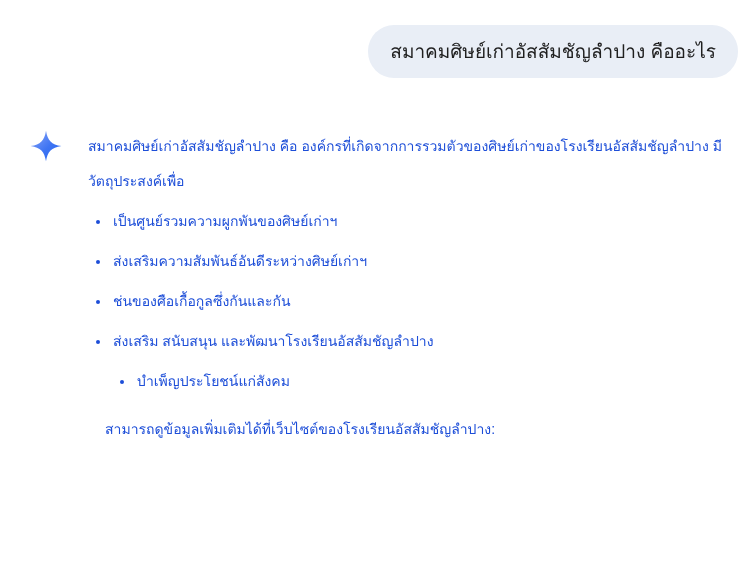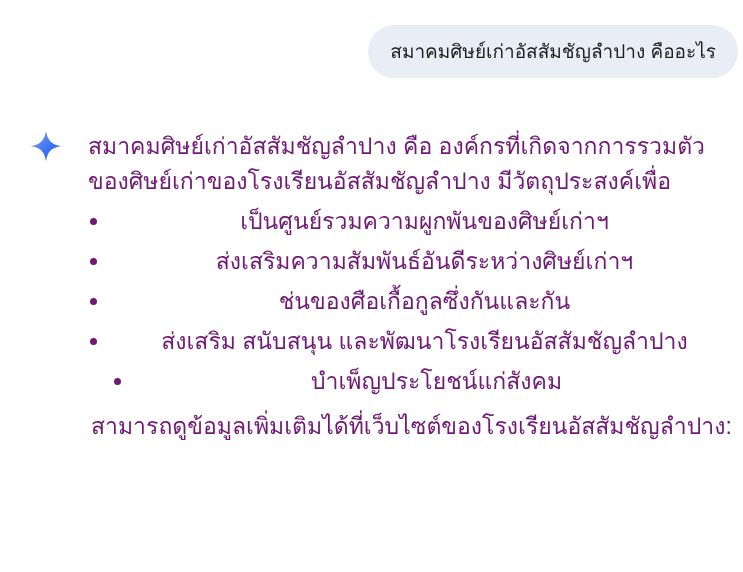--- a/index.html
+++ b/index.html
@@ -44,30 +44,29 @@
   }
   .sparkle {
     width: 32px;
     height: 32px;
     flex-shrink: 0;
     margin-top: 1px;
   }
   .response-body {
     flex: 1;
     margin-left: 26px;
-    font-size: 23px;
-    color: #701a75;
+    font-size: 14px;
+    color: #1d4ed8;
   }
-  .response-body p { margin: 3px; }
+  .response-body p { margin: 17px; }
   .p-intro   { line-height: 35px; margin: 0 0 8px 0 !important; }
   .obj-list  {
     margin: 0 0 14px 0;
     padding-left: 23px;
     list-style: disc;
-    text-align: center;
   }
   .obj-list li {
     line-height: 28px;
     margin-bottom: 12px;
     padding-left: 2px;
   }
   .obj-list li:last-child { margin-bottom: 0; margin-left: 24px; }
   .p-activities { line-height: 35px; margin: 0 0 24px 0 !important; }
   .p-moreinfo   { line-height: 34px; }
 </style>

